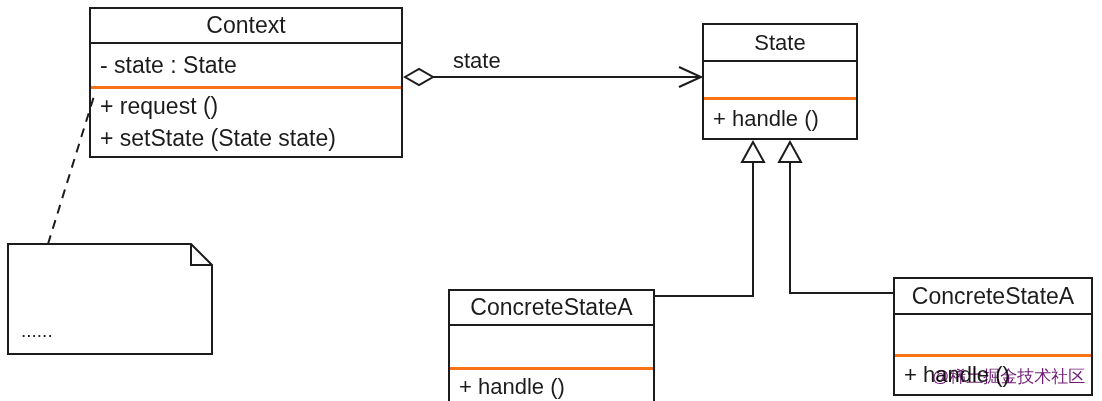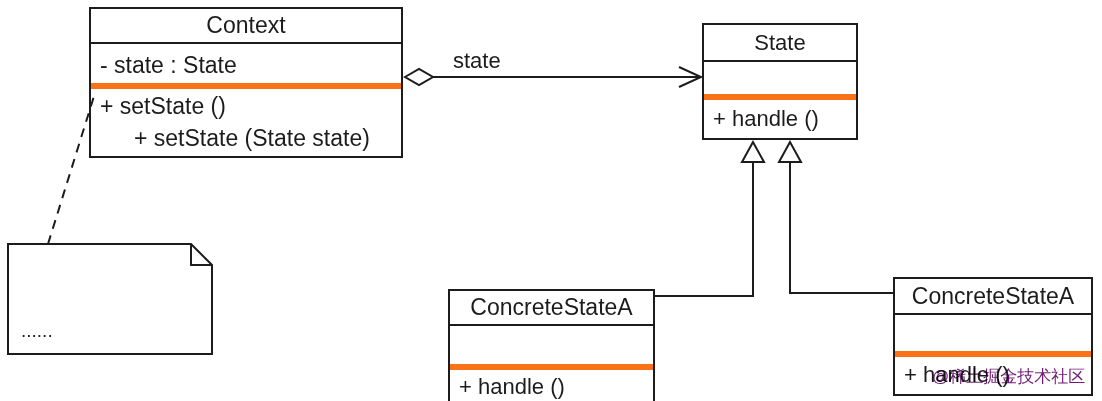--- a/index.html
+++ b/index.html
@@ -21,21 +21,21 @@
     z-index: 1;
   }
   .cls-title {
     text-align: center;
     border-bottom: 2px solid #1c1c1c;
     font-size: 23px;
     white-space: nowrap;
     overflow: hidden;
   }
   .cls-sec {
-    border-bottom: 6px solid #f97316;
+    border-bottom: 3px solid #f97316;
     box-sizing: border-box;
   }
   .cls-sec.last { border-bottom: none; }
   .member {
     padding-left: 9px;
     font-size: 23px;
     white-space: nowrap;
     overflow: hidden;
   }
   
@@ -76,22 +76,22 @@
 <body>
 
 <div class="stage">
 
   <div class="cls" style="left:89px; top:7px; width:314px; height:151px;">
     <div class="cls-title" style="height:33px; line-height:33px;">Context</div>
     <div class="cls-sec" style="height:45px;">
       <div class="member" style="line-height:43px;">- state : State</div>
     </div>
     <div class="cls-sec last" style="height:65px;">
-      <div class="member" style="line-height:33px; padding-top:1px;">+ setState ()</div>
-      <div class="member" style="line-height:31px;margin-left:34px;">+ setState (State state)</div>
+      <div class="member" style="line-height:33px; padding-top:1px;">+ request ()</div>
+      <div class="member" style="line-height:31px;">+ setState (State state)</div>
     </div>
   </div>
 
   <div class="cls" style="left:702px; top:23px; width:156px; height:117px;">
     <div class="cls-title" style="height:35px; line-height:35px; font-size:22px;">State</div>
     <div class="cls-sec" style="height:38px;"></div>
     <div class="cls-sec last" style="height:38px;">
       <div class="member" style="line-height:37px; font-size:22px;">+ handle ()</div>
     </div>
   </div>

